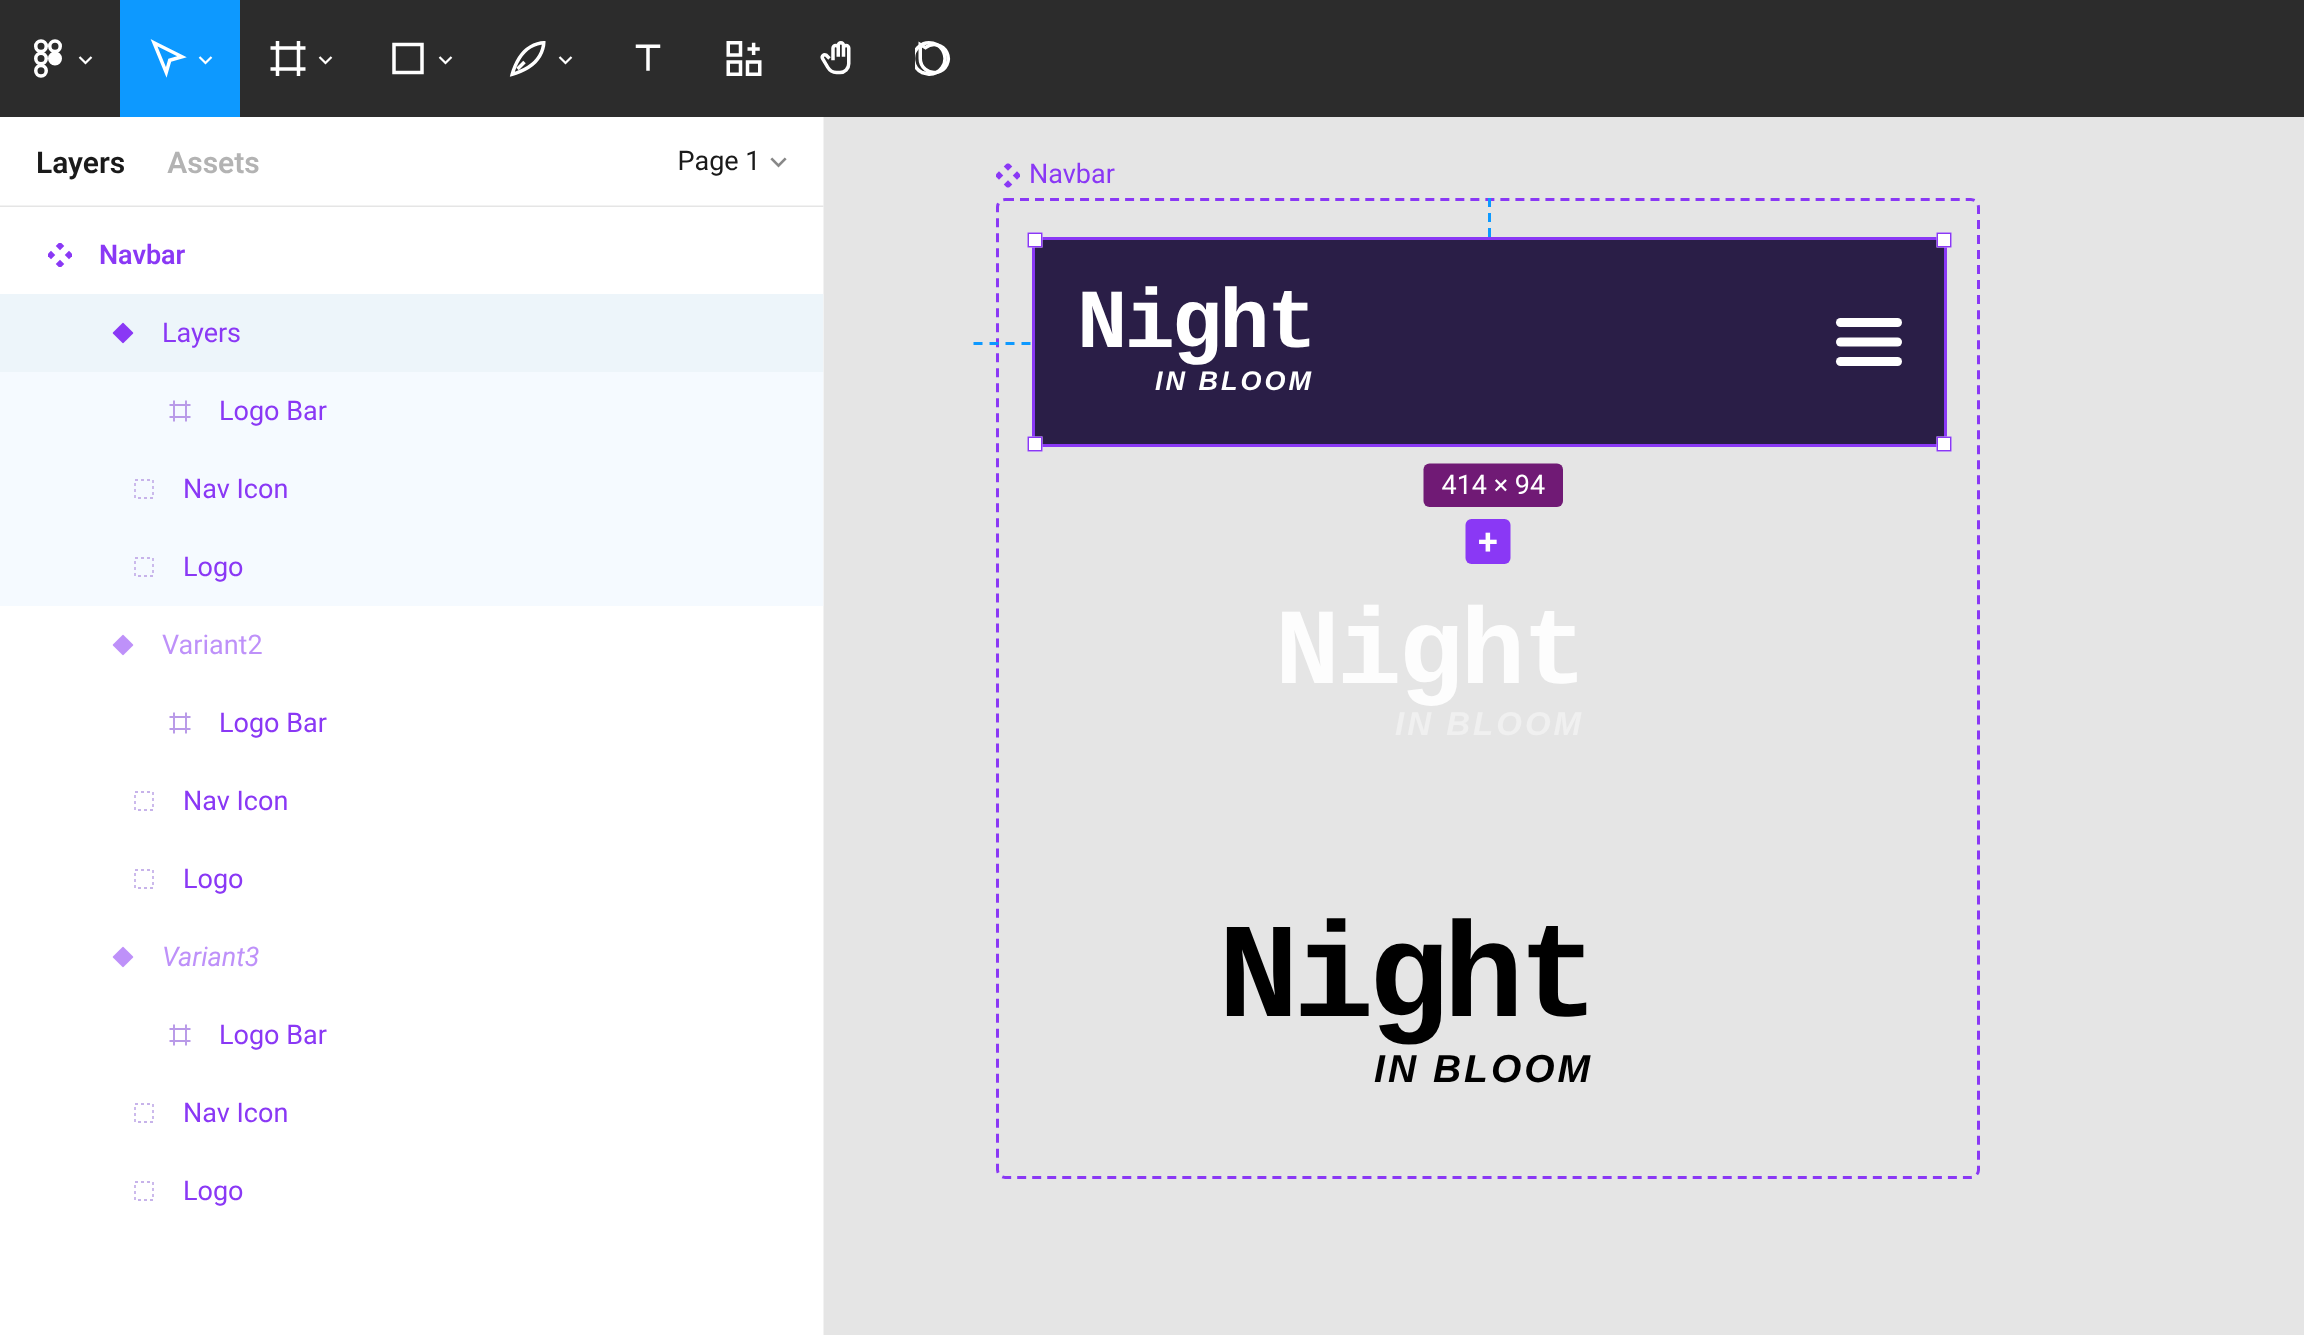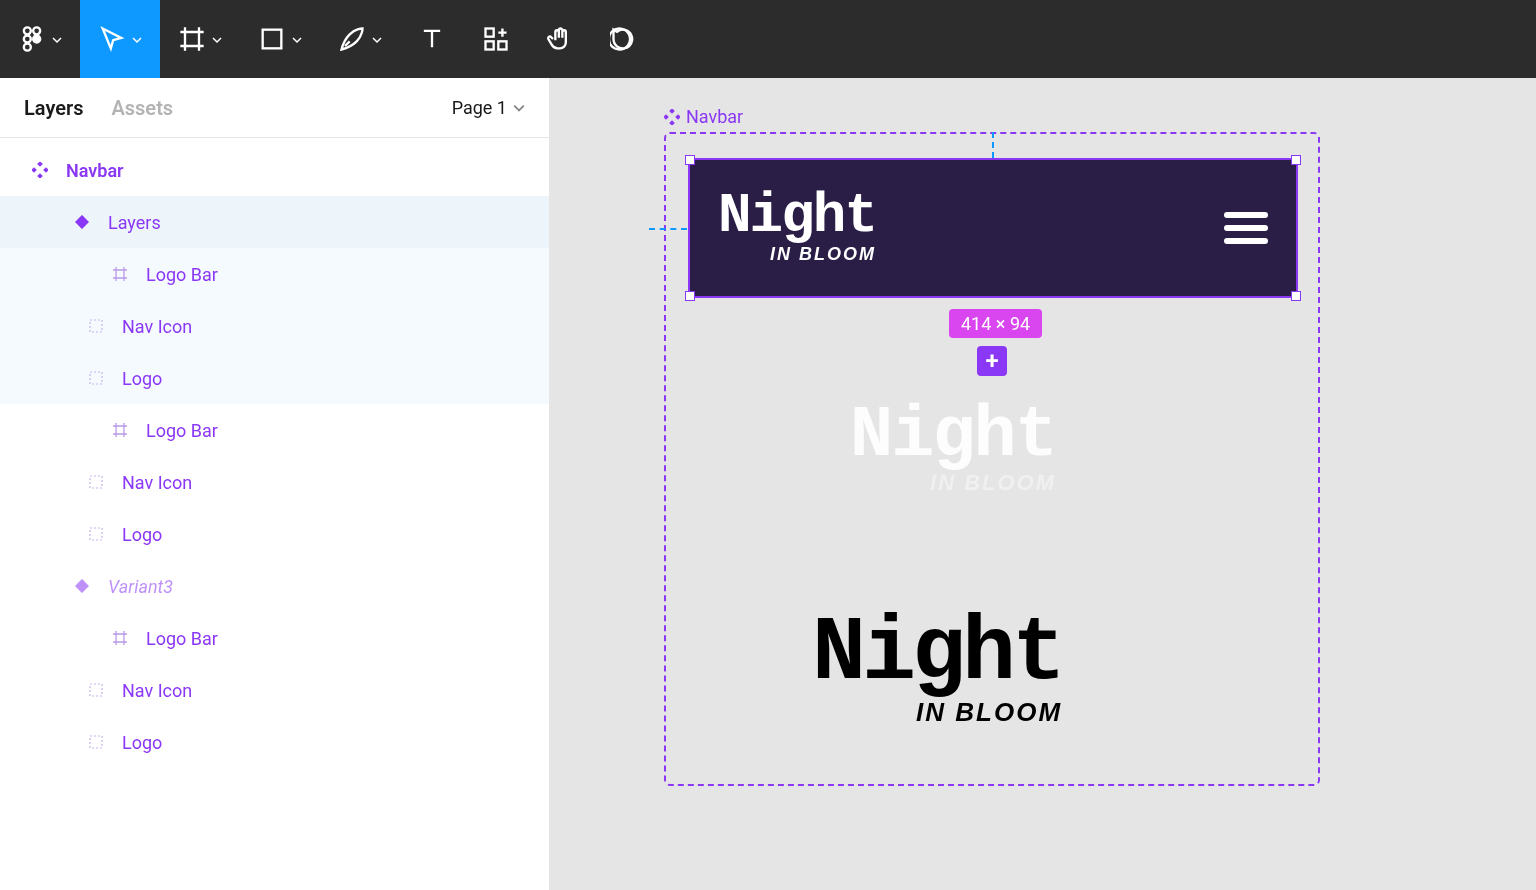--- a/index.html
+++ b/index.html
@@ -135,21 +135,21 @@
     background: #fff;
     border: 1.5px solid #8a38f5;
   }
   .sel-handle.tl { top: -5px; left: -5px; }
   .sel-handle.tr { top: -5px; right: -5px; }
   .sel-handle.bl { bottom: -5px; left: -5px; }
   .sel-handle.br { bottom: -5px; right: -5px; }
 
   .dim-badge {
     position: absolute;
-    background: #d946ef;
+    background: #701a75;
     color: #fff;
     font-size: 18px;
     padding: 4px 12px;
     border-radius: 4px;
     text-align: center;
   }
   .plus-badge {
     position: absolute;
     background: #8a38f5;
     color: #fff;
@@ -337,20 +337,28 @@
         <span style="">Nav Icon</span>
       </div>
       <div class="layer-row depth-3 highlight">
         <span class="icon-slot" style="">
           <svg width="16" height="16" viewBox="0 0 16 16" stroke="#c7b3ea" stroke-width="1.2" fill="none" stroke-dasharray="2 2">
             <rect x="2" y="2" width="12" height="12"></rect>
           </svg>
         </span>
         <span style="">Logo</span>
       </div>
+      <div class="layer-row depth-1">
+        <span class="icon-slot" style="opacity:0.55;">
+          <svg width="14" height="14" viewBox="0 0 14 14">
+            <rect x="2" y="2" width="10" height="10" transform="rotate(45 7 7)" fill="#8a38f5"></rect>
+          </svg>
+        </span>
+        <span style="opacity:0.55;">Variant2</span>
+      </div>
       <div class="layer-row depth-2">
         <span class="icon-slot" style="">
           <svg width="16" height="16" viewBox="0 0 16 16" stroke="#b99ae8" stroke-width="1.3" fill="none">
             <path d="M4 1v14M12 1v14M1 4h14M1 12h14"></path>
           </svg>
         </span>
         <span style="">Logo Bar</span>
       </div>
       <div class="layer-row depth-3">
         <span class="icon-slot" style="">

